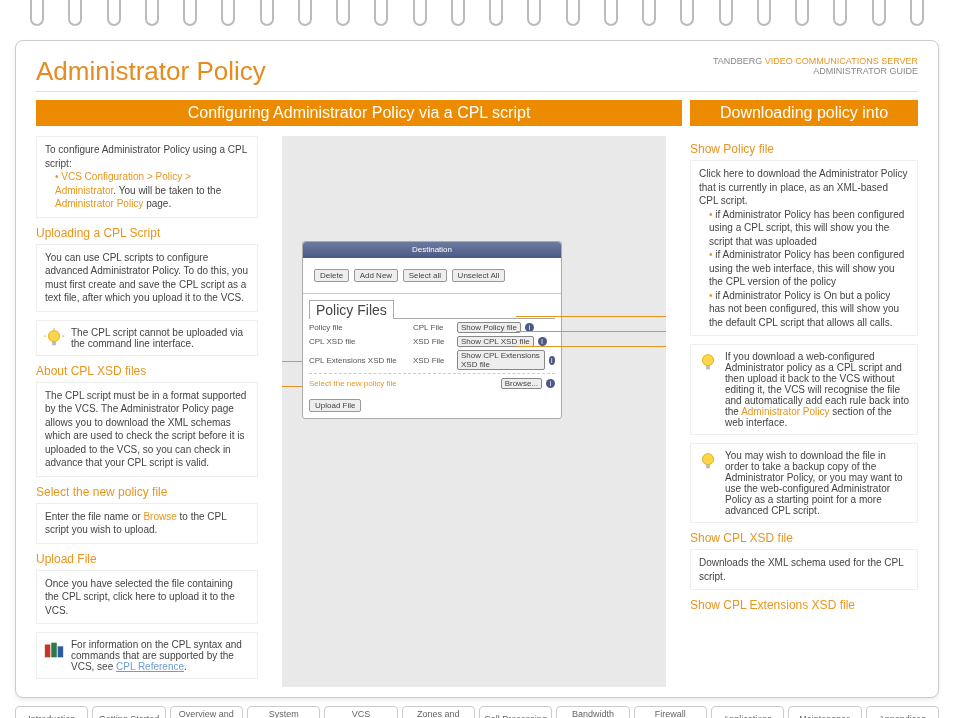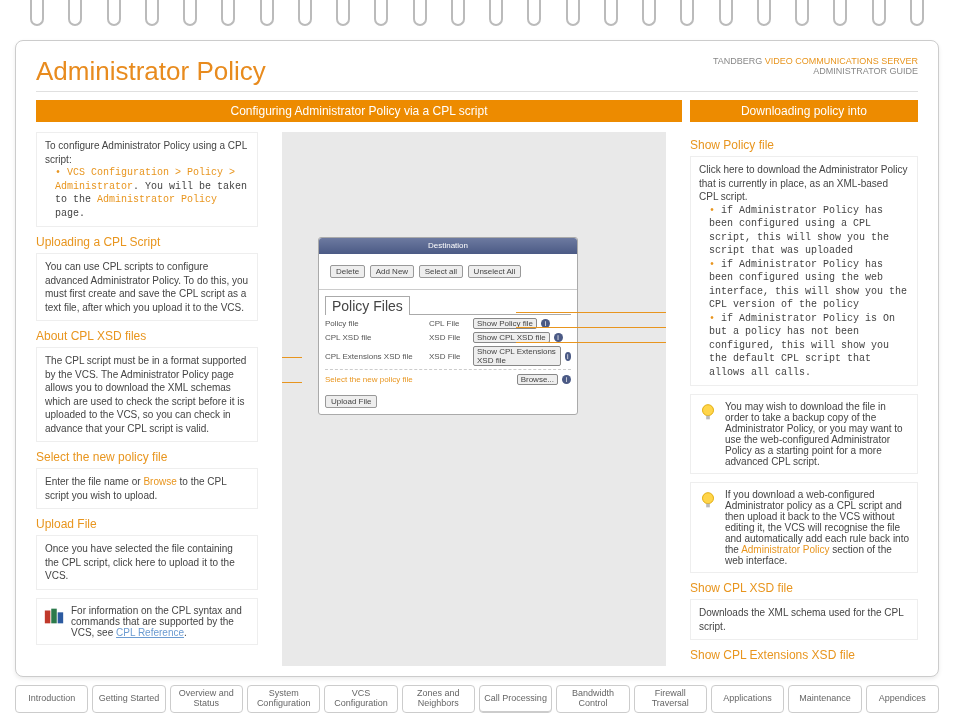--- a/index.html
+++ b/index.html
@@ -5,39 +5,39 @@
   * { box-sizing: border-box; margin: 0; padding: 0; }
   body { font-family: Arial, Helvetica, sans-serif; background: #fff; width: 954px; margin: 0 auto; font-size: 10px; color: #444; }
   .spiral { height: 40px; display: flex; justify-content: space-between; padding: 0 30px; }
   .ring { width: 14px; height: 30px; border: 2px solid #bbb; border-radius: 0 0 10px 10px; border-top: none; margin-top:-4px;}
   .page { border: 1px solid #ccc; margin: 0 15px; padding: 15px 20px 10px 20px; border-radius: 8px; box-shadow: 0 2px 4px rgba(0,0,0,0.08); background:#fff; min-height: 590px;}
   .header-row { display: flex; justify-content: space-between; align-items: flex-start; border-bottom: 1px solid #e0e0e0; padding-bottom: 4px; margin-bottom: 8px;}
   h1 { font-size: 26px; font-weight: normal; color: #e88b1e; }
   .top-right { text-align: right; font-size: 9px; color: #888;}
   .top-right .orange { color: #e8951e; }
   .band-row { display: flex; gap: 8px; margin-bottom: 10px;}
-  .band { background: #ed8b00; color: #fff; font-size: 12px; padding: 4px 23px; text-align: center; }
+  .band { background: #ed8b00; color: #fff; font-size: 16px; padding: 4px 23px; text-align: center; }
   .band1 { flex: 1 1 660px; }
   .band2 { flex: 0 0 228px; }
   .columns { display: flex; gap: 24px; }
   .sidebar { flex: 0 0 222px; }
   .right { flex: 0 0 228px; }
   .center { flex: 1 1 auto; background: #e9e9e9; position: relative; min-height: 490px;}
   .box { border: 1px solid #eee; padding: 6px 8px; margin-bottom: 8px; line-height: 1.35;}
   .sec-title { color: #e8951e; font-size: 12px; margin: 6px 0 4px 0; font-weight: normal;}
   .link { color: #e8951e; }
   a.ref { color: #6b9bd1; text-decoration: underline;}
   .note { display: flex; gap: 6px; border: 1px solid #eee; padding: 6px; margin-bottom: 8px; align-items:flex-start;}
   .note .icon { width: 22px; height: 22px; flex: 0 0 22px;}
   .bulb { width:22px; height:22px; display:inline-block;}
   .books { width:22px; height:22px; display:inline-block;}
-  ul.b { list-style: none; padding-left: 10px; font-family: Liberation Mono, monospace;}
+  ul.b { list-style: none; padding-left: 10px;}
   ul.b li::before { content:"• "; color:#e8951e;}
   
-  .mock { position:absolute; left:36px; top:105px; width:260px; background:#fff; border:1px solid #aaa; border-radius:3px; font-size:9px;}
+  .mock { position:absolute; left:20px; top:105px; width:260px; background:#fff; border:1px solid #aaa; border-radius:3px; font-size:9px;}
   .mockbar { background: linear-gradient(#6d7aa0,#4b5a85); height:16px; border-radius:3px 3px 0 0; color:#fff; text-align:center; font-size:8px; line-height:16px;}
   .mocktool { padding:11px; border-bottom:1px solid #ccc;}
   .mbtn { display:inline-block; border:1px solid #999; background:#eee; padding:1px 5px; font-size:8px; margin-right:2px; border-radius:2px;}
   .mbody { padding:6px;}
   .mtab { display:inline-block; border:1px solid #aaa; border-bottom:none; padding:1px 6px; font-size:14px; background:#fff;}
   .mrow { display:flex; align-items:center; margin:3px 0; gap:4px;}
   .mrow .l { flex:0 0 100px; font-size:8px; color:#555;}
   .mrow .m { flex:0 0 40px; font-size:8px; color:#555;}
   .mrow .btn2 { border:1px solid #888; background:#eee; font-size:8px; padding:0 3px; border-radius:2px;}
   .mhelp { width:9px; height:9px; border-radius:50%; background:#4b5a85; color:#fff; font-size:7px; text-align:center; line-height:9px;}
@@ -100,20 +100,32 @@
         <ul class="b">
             <li>
           <span class="link">VCS Configuration &gt; Policy &gt; Administrator</span><span>. You will be taken to the </span><span class="link">Administrator Policy</span><span> page.</span>
         </li>
           </ul>
       </div>
 
       <div class="sec-title">Uploading a CPL Script</div>
       <div class="box">You can use CPL scripts to configure advanced Administrator Policy.  To do this, you must first create and save the CPL script as a text file, after which you upload it to the VCS.</div>
 
+      <div class="note">
+        <span class="icon bulb">
+          <svg viewBox="0 0 24 24">
+              <circle cx="12" cy="10" r="6" fill="#ffd54a" stroke="#e0a800"></circle>
+              <rect x="10" y="16" width="4" height="4" fill="#bbb"></rect>
+              <line x1="12" y1="1" x2="12" y2="3" stroke="#e0a800"></line>
+              <line x1="3" y1="10" x2="1" y2="10" stroke="#e0a800"></line>
+              <line x1="23" y1="10" x2="21" y2="10" stroke="#e0a800"></line>
+            </svg>
+        </span>
+        <span>The CPL script cannot be uploaded via the command line interface.</span>
+      </div>
 
       <div class="sec-title">About CPL XSD files</div>
       <div class="box">The CPL script must be in a format supported by the VCS.  The Administrator Policy page allows you to download the XML schemas which are used to check the script before it is uploaded to the VCS, so you can check in advance that your CPL script is valid.</div>
 
       <div class="sec-title">Select the new policy file</div>
       <div class="box">
         <span>Enter the file name or </span><span class="link">Browse</span><span> to the CPL script you wish to upload.</span>
       </div>
 
       <div class="sec-title">Upload File</div>
@@ -190,31 +202,31 @@
         </ul>
       </div>
 
       <div class="note">
         <span class="icon bulb">
           <svg viewBox="0 0 24 24">
               <circle cx="12" cy="10" r="6" fill="#ffd54a" stroke="#e0a800"></circle>
               <rect x="10" y="16" width="4" height="4" fill="#bbb"></rect>
             </svg>
         </span>
-        <span>You may wish to download the file in order to take a backup copy of the Administrator Policy, or you may want to use the web-configured Administrator Policy as a starting point for a more advanced CPL script.</span>
+        <span><span>If you download a web-configured Administrator policy as a CPL script and then upload it back to the VCS without editing it, the VCS will recognise the file and automatically add each rule back into the </span><span class="link">Administrator Policy</span><span> section of the web interface.</span></span>
       </div>
 
       <div class="note">
         <span class="icon bulb">
           <svg viewBox="0 0 24 24">
               <circle cx="12" cy="10" r="6" fill="#ffd54a" stroke="#e0a800"></circle>
               <rect x="10" y="16" width="4" height="4" fill="#bbb"></rect>
             </svg>
         </span>
-        <span><span>If you download a web-configured Administrator policy as a CPL script and then upload it back to the VCS without editing it, the VCS will recognise the file and automatically add each rule back into the </span><span class="link">Administrator Policy</span><span> section of the web interface.</span></span>
+        <span>You may wish to download the file in order to take a backup copy of the Administrator Policy, or you may want to use the web-configured Administrator Policy as a starting point for a more advanced CPL script.</span>
       </div>
 
       <div class="sec-title">Show CPL XSD file</div>
       <div class="box">Downloads the XML schema used for the CPL script.</div>
 
       <div class="sec-title">Show CPL Extensions XSD file</div>
     </div>
   </div>
 </div>
 

